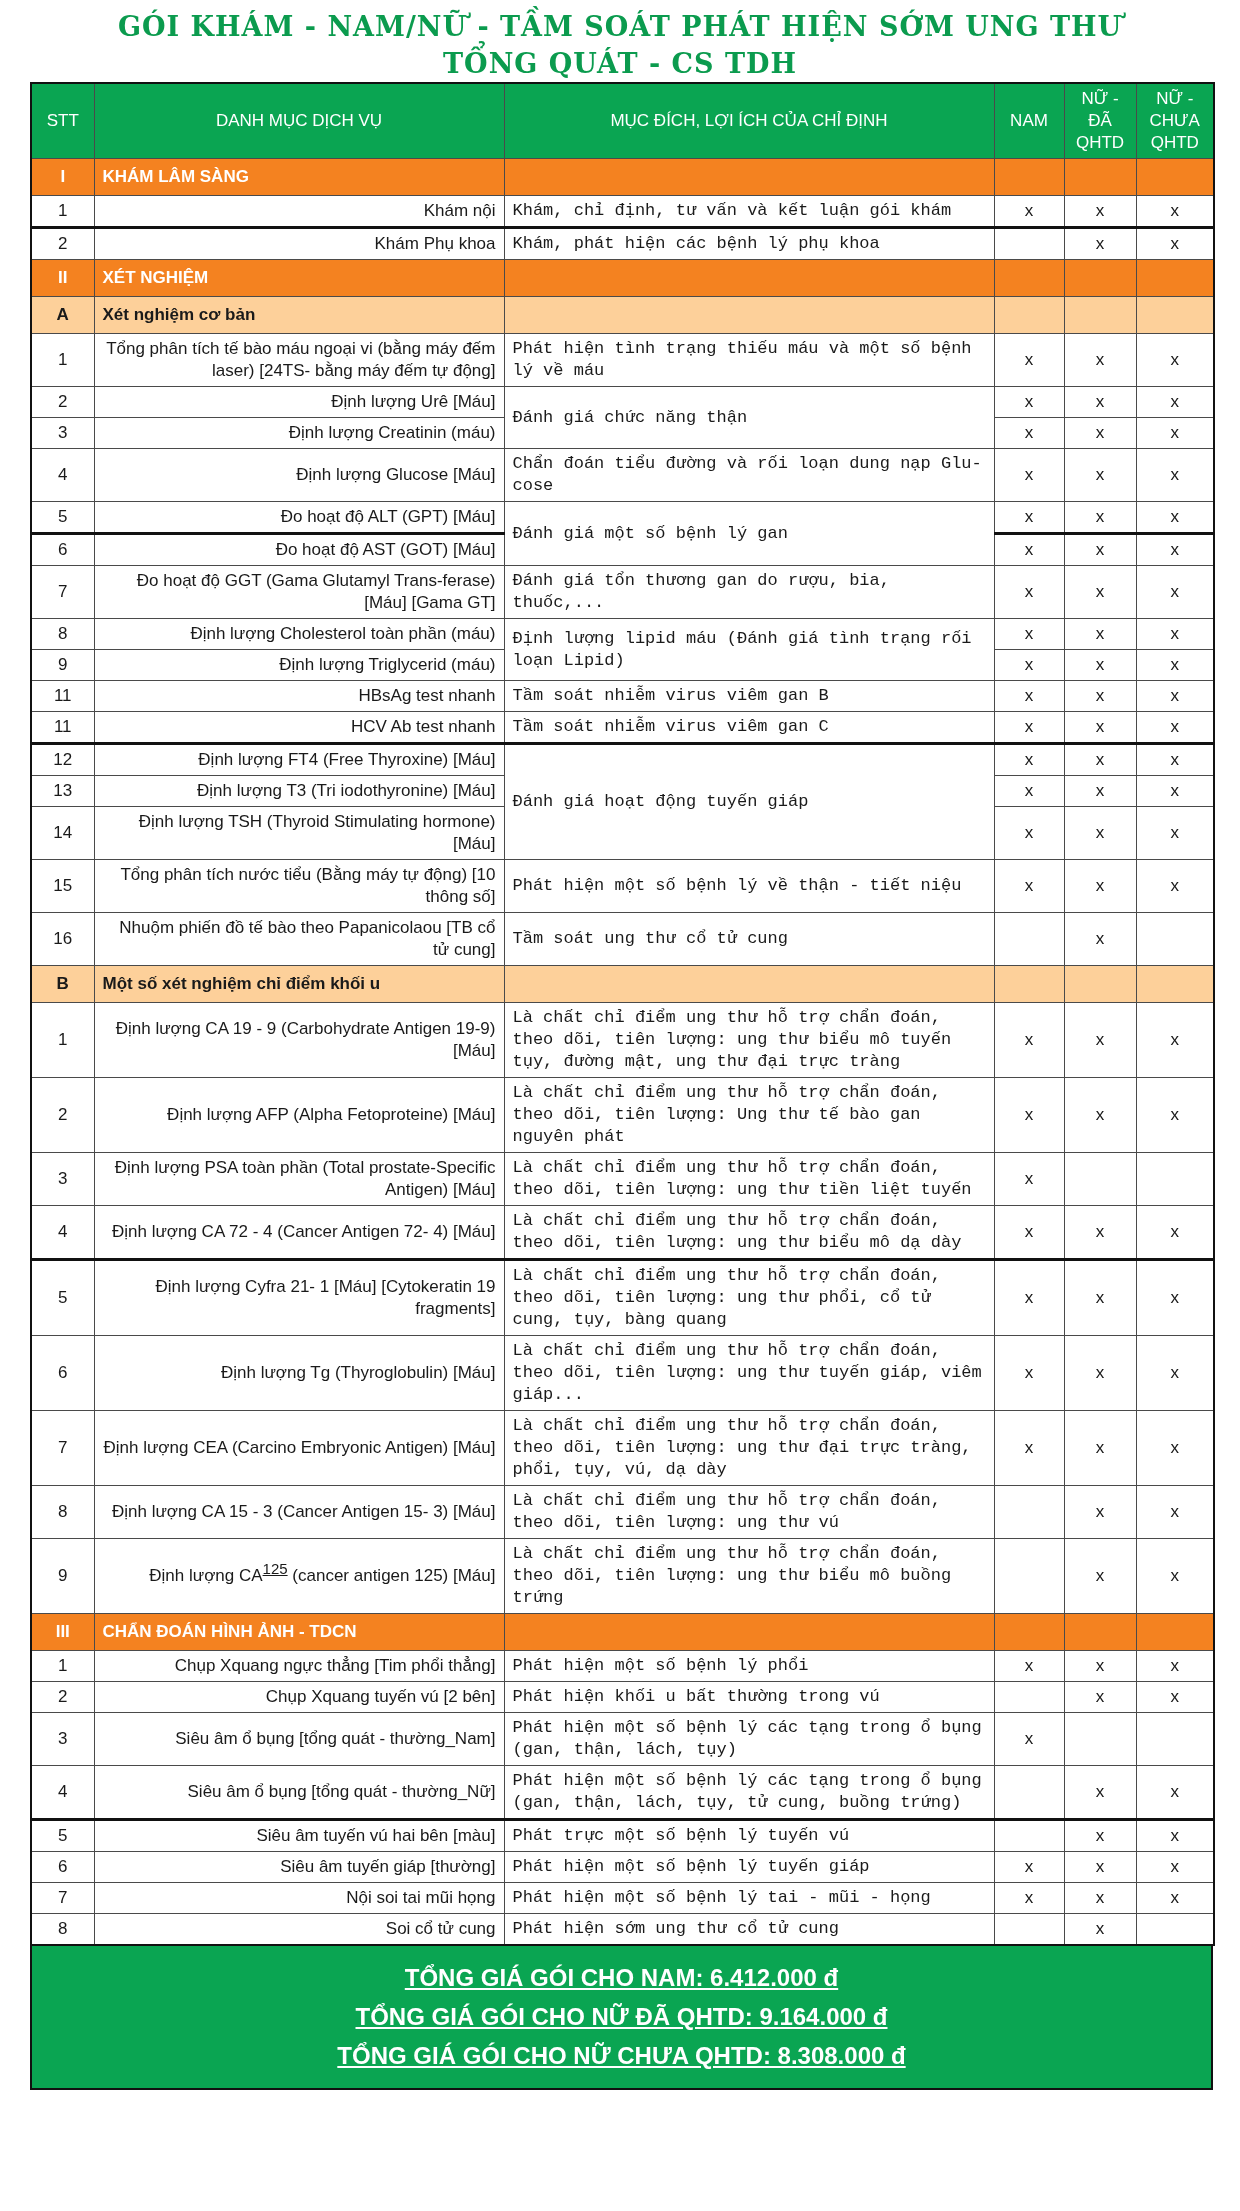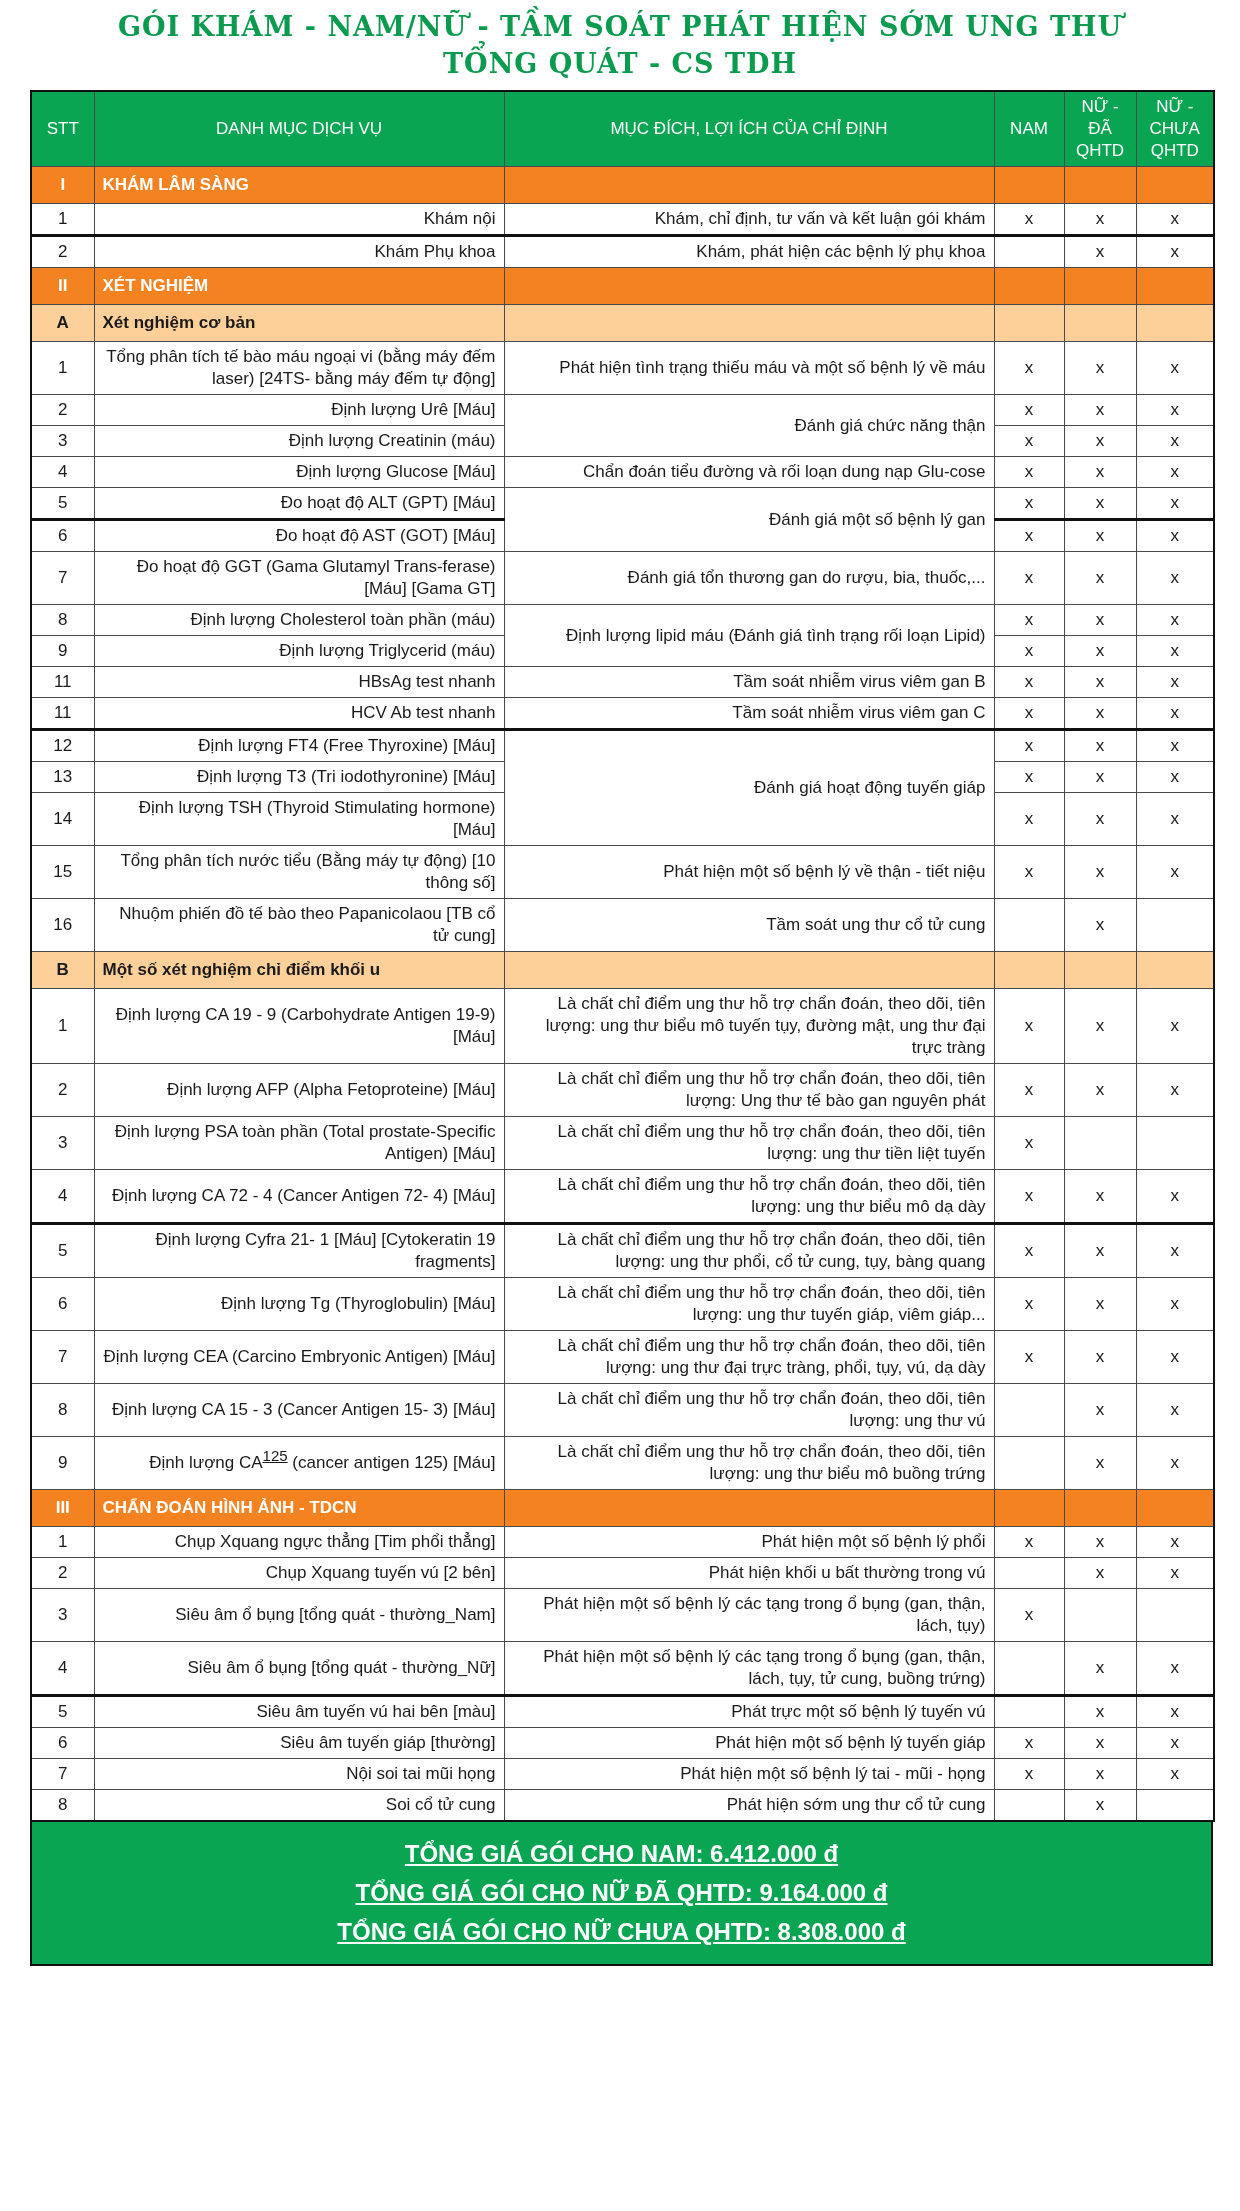--- a/index.html
+++ b/index.html
@@ -20,21 +20,21 @@
   }
   .page{width:1240px;padding-top:8px;}
   .doc-title{
     text-align:center;
     color:var(--title-green);
     font-family:"DejaVu Serif", serif;
     font-weight:bold;
     font-size:27px;
     line-height:37px;
     letter-spacing:1px;
-    margin-bottom:8px;
+    margin-bottom:0;
   }
   table.pkg{
     border-collapse:collapse;
     table-layout:fixed;
     width:1183px;
     margin-left:30px;
   }
   table.pkg td, table.pkg th{
     border:1px solid var(--border);
     vertical-align:middle;
@@ -59,21 +59,21 @@
   }
   tr.subsection td{
     background:var(--light-orange);
     color:#1a1a1a;
     font-weight:bold;
     padding:7px 8px;
   }
   tr.section td.stt, tr.subsection td.stt{text-align:center;}
   td.stt{text-align:center;}
   td.service{text-align:right;}
-  td.purpose{text-align:right;}
+  td.purpose{text-align:left;font-family:Liberation Mono, monospace;}
   td.mark{text-align:center;}
   tr.thick-top td{border-top:3px solid var(--border-dark);}
   sup{font-size:15px;line-height:0;text-decoration:underline;}
   .totals{
     width:1183px;
     margin-left:30px;
     background:var(--green);
     border:2px solid var(--border-dark);
     border-top:none;
     color:#ffffff;

